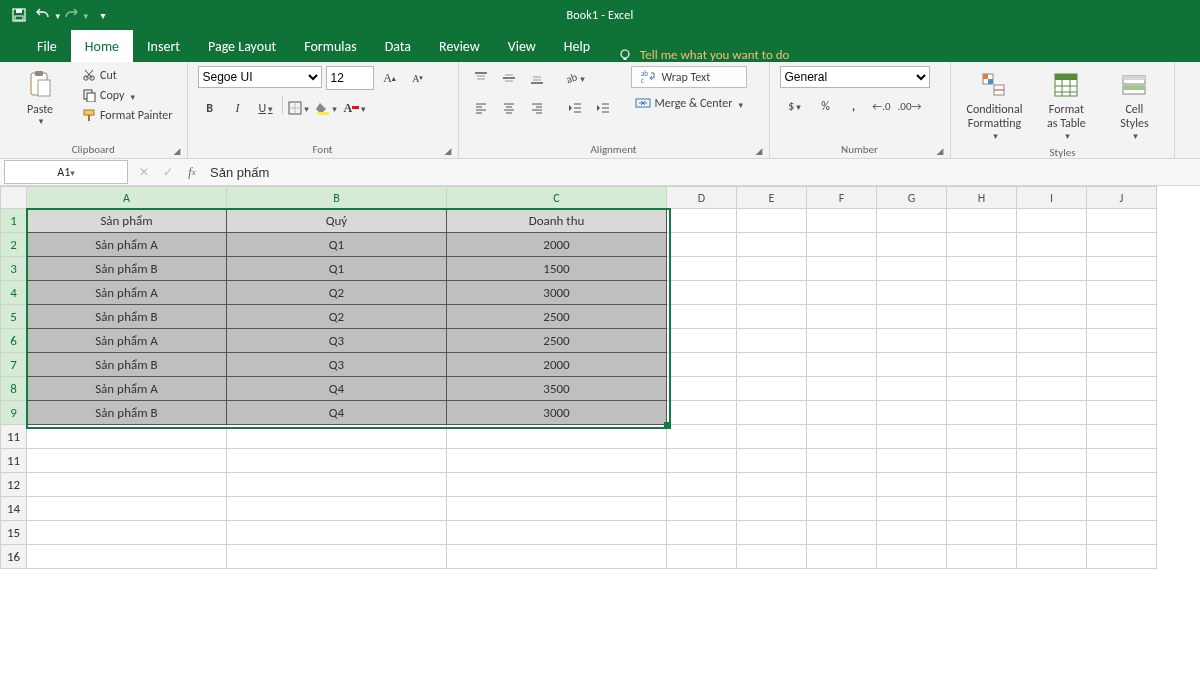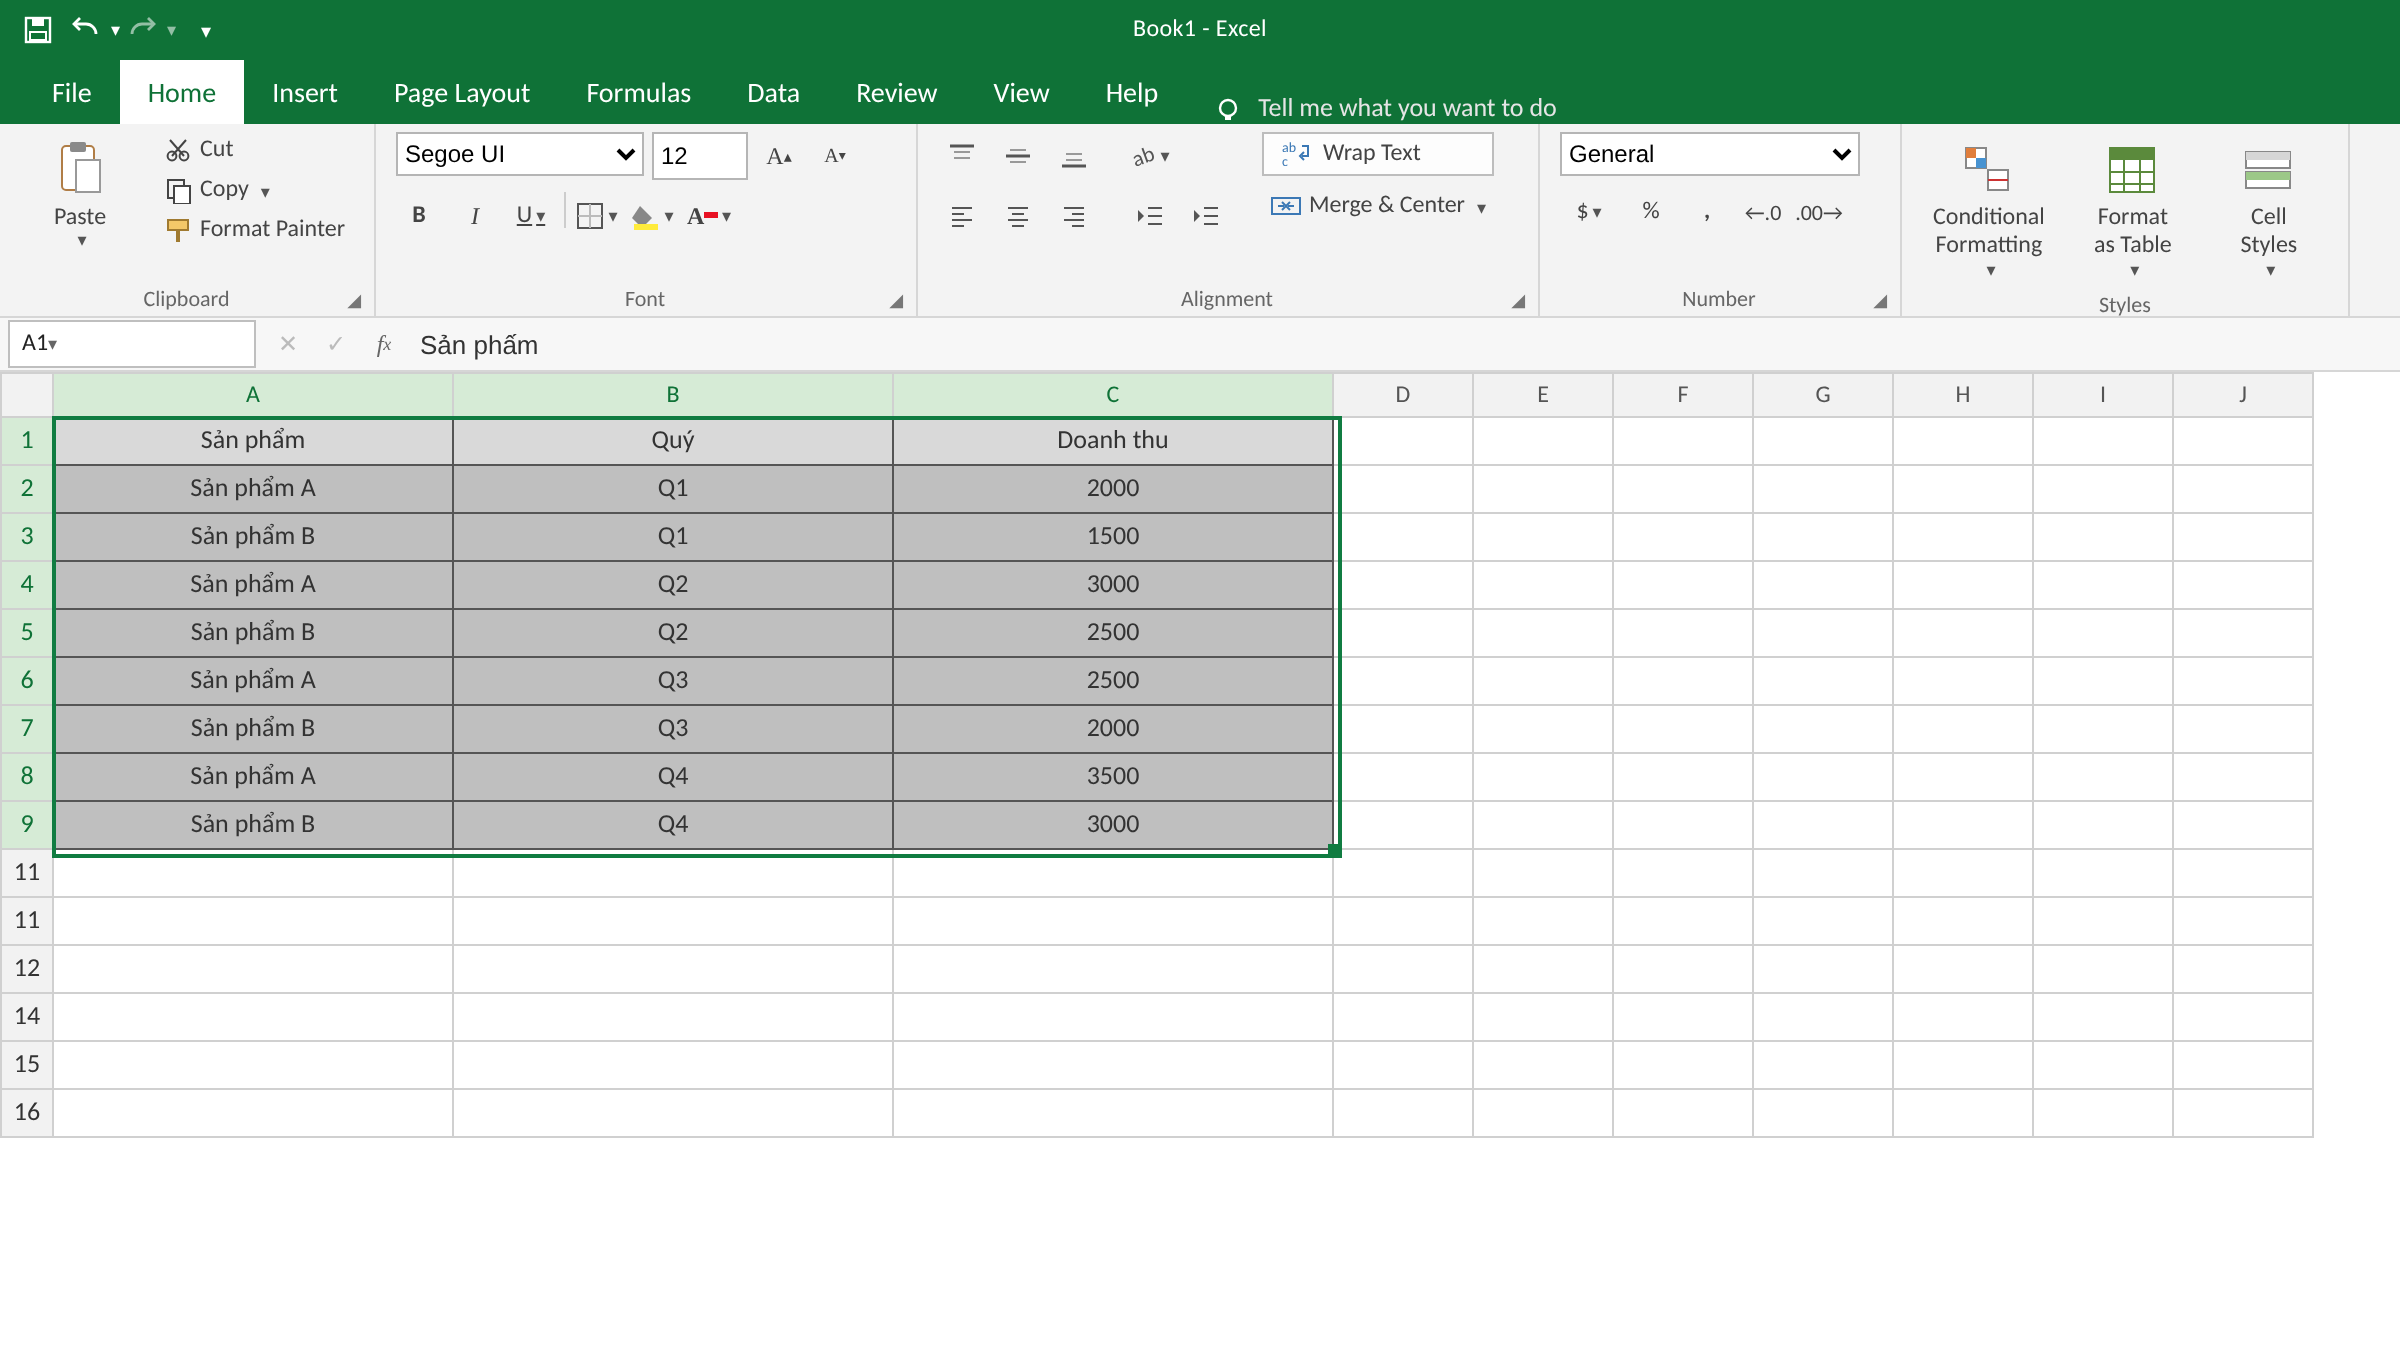--- a/index.html
+++ b/index.html
@@ -1,41 +1,41 @@
 <!DOCTYPE html>
 <html><head>
 <meta charset="utf-8">
 <style>
 html,body{margin:0;padding:0;font-family:"Segoe UI",Calibri,Arial,sans-serif;font-size:13px;color:#222;background:#fff;user-select:none;}
 .titlebar{background:#0f7237;height:30px;display:flex;align-items:center;color:#fff;font-size:12px;position:relative;}
 .qat{display:flex;align-items:center;gap:2px;padding-left:6px;}
 .qat .qat-btn{width:26px;height:26px;display:flex;align-items:center;justify-content:center;border-radius:2px;}
 .title-center{position:absolute;left:50%;transform:translateX(-50%);letter-spacing:0.2px;}
-.menubar{background:#0f7237;height:32px;display:flex;align-items:flex-end;padding-left:12px;font-size:14px;color:#fff;}
+.menubar{background:#0f7237;height:32px;display:flex;align-items:flex-end;padding-left:23px;font-size:14px;color:#fff;}
 .menu-tab{padding:0 14px;height:32px;display:flex;align-items:center;cursor:pointer;}
 .menu-tab.active{background:#fff;color:#0f7237;}
 .menu-tab.file{background:#0f7237;}
-.tellme{display:flex;align-items:flex-end;gap:8px;margin-left:14px;color:#e5e5e5;font-size:13px;}
+.tellme{display:flex;align-items:flex-end;gap:8px;margin-left:14px;color:#fdba74;font-size:13px;}
 .ribbon{background:#f3f3f3;border-bottom:1px solid #d6d6d6;display:flex;align-items:stretch;height:96px;font-size:12px;color:#444;}
 .group{border-right:1px solid #d6d6d6;padding:4px 10px 2px 10px;display:flex;flex-direction:column;justify-content:space-between;}
 .group-label{text-align:center;color:#666;font-size:11px;padding-top:2px;position:relative;}
 .group-label .dlaunch{position:absolute;right:-4px;bottom:0;font-size:9px;color:#777;}
 .group-body{display:flex;align-items:flex-start;gap:8px;flex:1;}
 .vstack{display:flex;flex-direction:column;gap:2px;}
 .hstack{display:flex;align-items:flex-start;gap:4px;}
 .btn{display:flex;align-items:flex-end;gap:4px;padding:2px 4px;border-radius:2px;cursor:pointer;white-space:nowrap;}
 .bigbtn{display:flex;flex-direction:column;align-items:center;justify-content:center;padding:2px 6px;cursor:pointer;border-radius:2px;min-width:48px;text-align:center;line-height:1.2;}
 .bigbtn .ico{height:34px;display:flex;align-items:center;justify-content:center;}
 select.ribbon-select,input.ribbon-input{height:22px;border:1px solid #b5b5b5;background:#fff;font-size:12px;}
 select.ribbon-select{width:124px;}
 input.ribbon-input{width:38px;text-align:left;padding:0 4px;}
 .icon-btn{width:22px;height:22px;display:flex;align-items:center;justify-content:center;border:1px solid transparent;border-radius:2px;cursor:pointer;}
 .wrap-box{border:1px solid #bdbdbd;background:#fdfdfd;padding:3px 8px;display:flex;align-items:center;gap:6px;cursor:pointer;}
 .namebox-bar{height:26px;border-bottom:1px solid #d6d6d6;background:#f7f7f7;display:flex;align-items:center;font-size:12px;}
-.namebox{width:110px;height:22px;border:1px solid #bfbfbf;background:#fff;margin:0 4px;display:flex;align-items:center;justify-content:flex-start;padding:0 6px;}
+.namebox{width:110px;height:22px;border:1px solid #bfbfbf;background:#fff;margin:0 4px;display:flex;align-items:center;justify-content:center;padding:0 6px;}
 .namebox .dd{font-size:9px;color:#666;}
 .fx-btn{width:24px;height:22px;display:flex;align-items:center;justify-content:center;color:#666;cursor:pointer;}
 .formula-input{flex:1;height:22px;border:none;background:transparent;padding:0 6px;font-size:13px;color:#333;}
 .sheet-wrap{position:relative;overflow:auto;height:calc(675px - 30px - 32px - 96px - 26px);}
 table.sheet{border-collapse:collapse;table-layout:fixed;}
 table.sheet th,table.sheet td{border:1px solid #d0d0d0;height:24px;font-size:13px;font-weight:400;background:#fff;color:#333;box-sizing:border-box;}
 table.sheet thead th{background:#f2f2f2;color:#555;font-size:12px;height:22px;text-align:center;}
 table.sheet th.corner{background:#f2f2f2;width:26px;}
 .rowhdr{background:#f2f2f2!important;text-align:center;color:#555;font-size:12px;width:26px;}
 .sel-hdr{background:#d6ebd6!important;color:#0f7237!important;}

